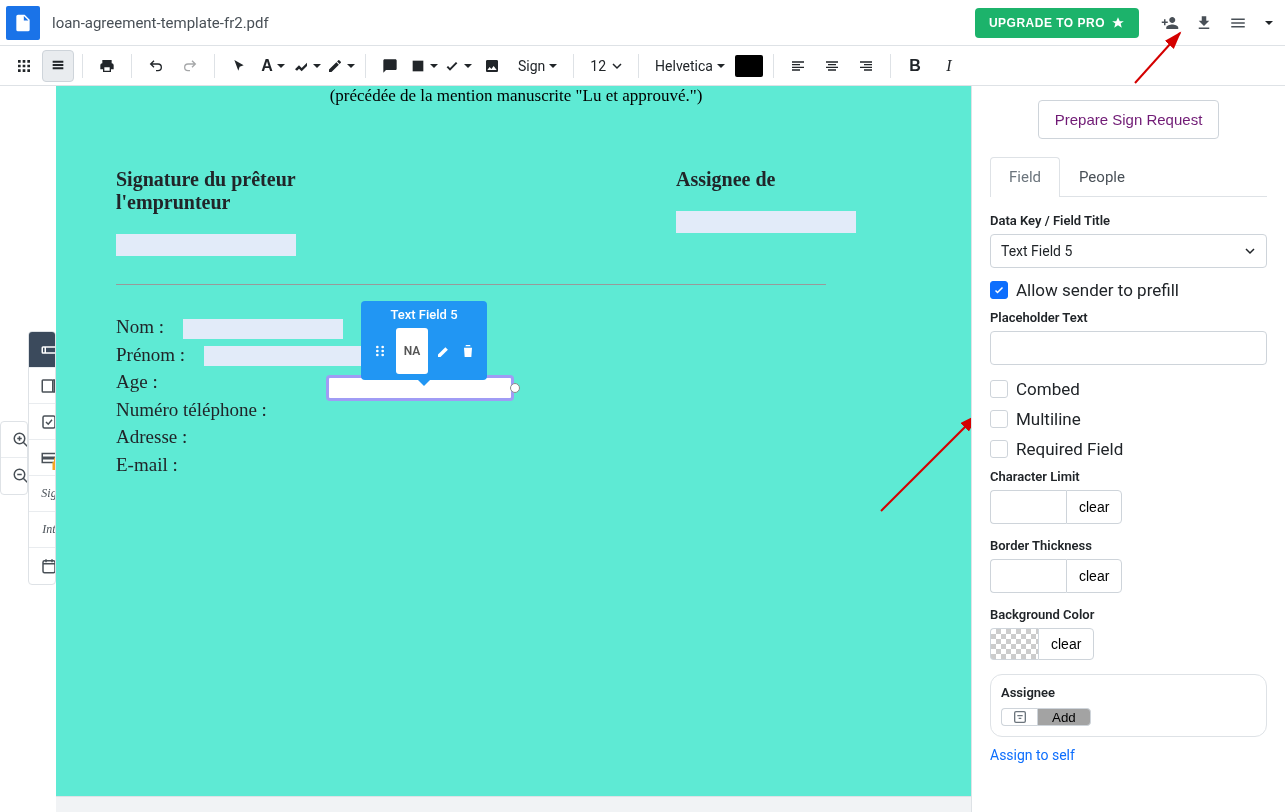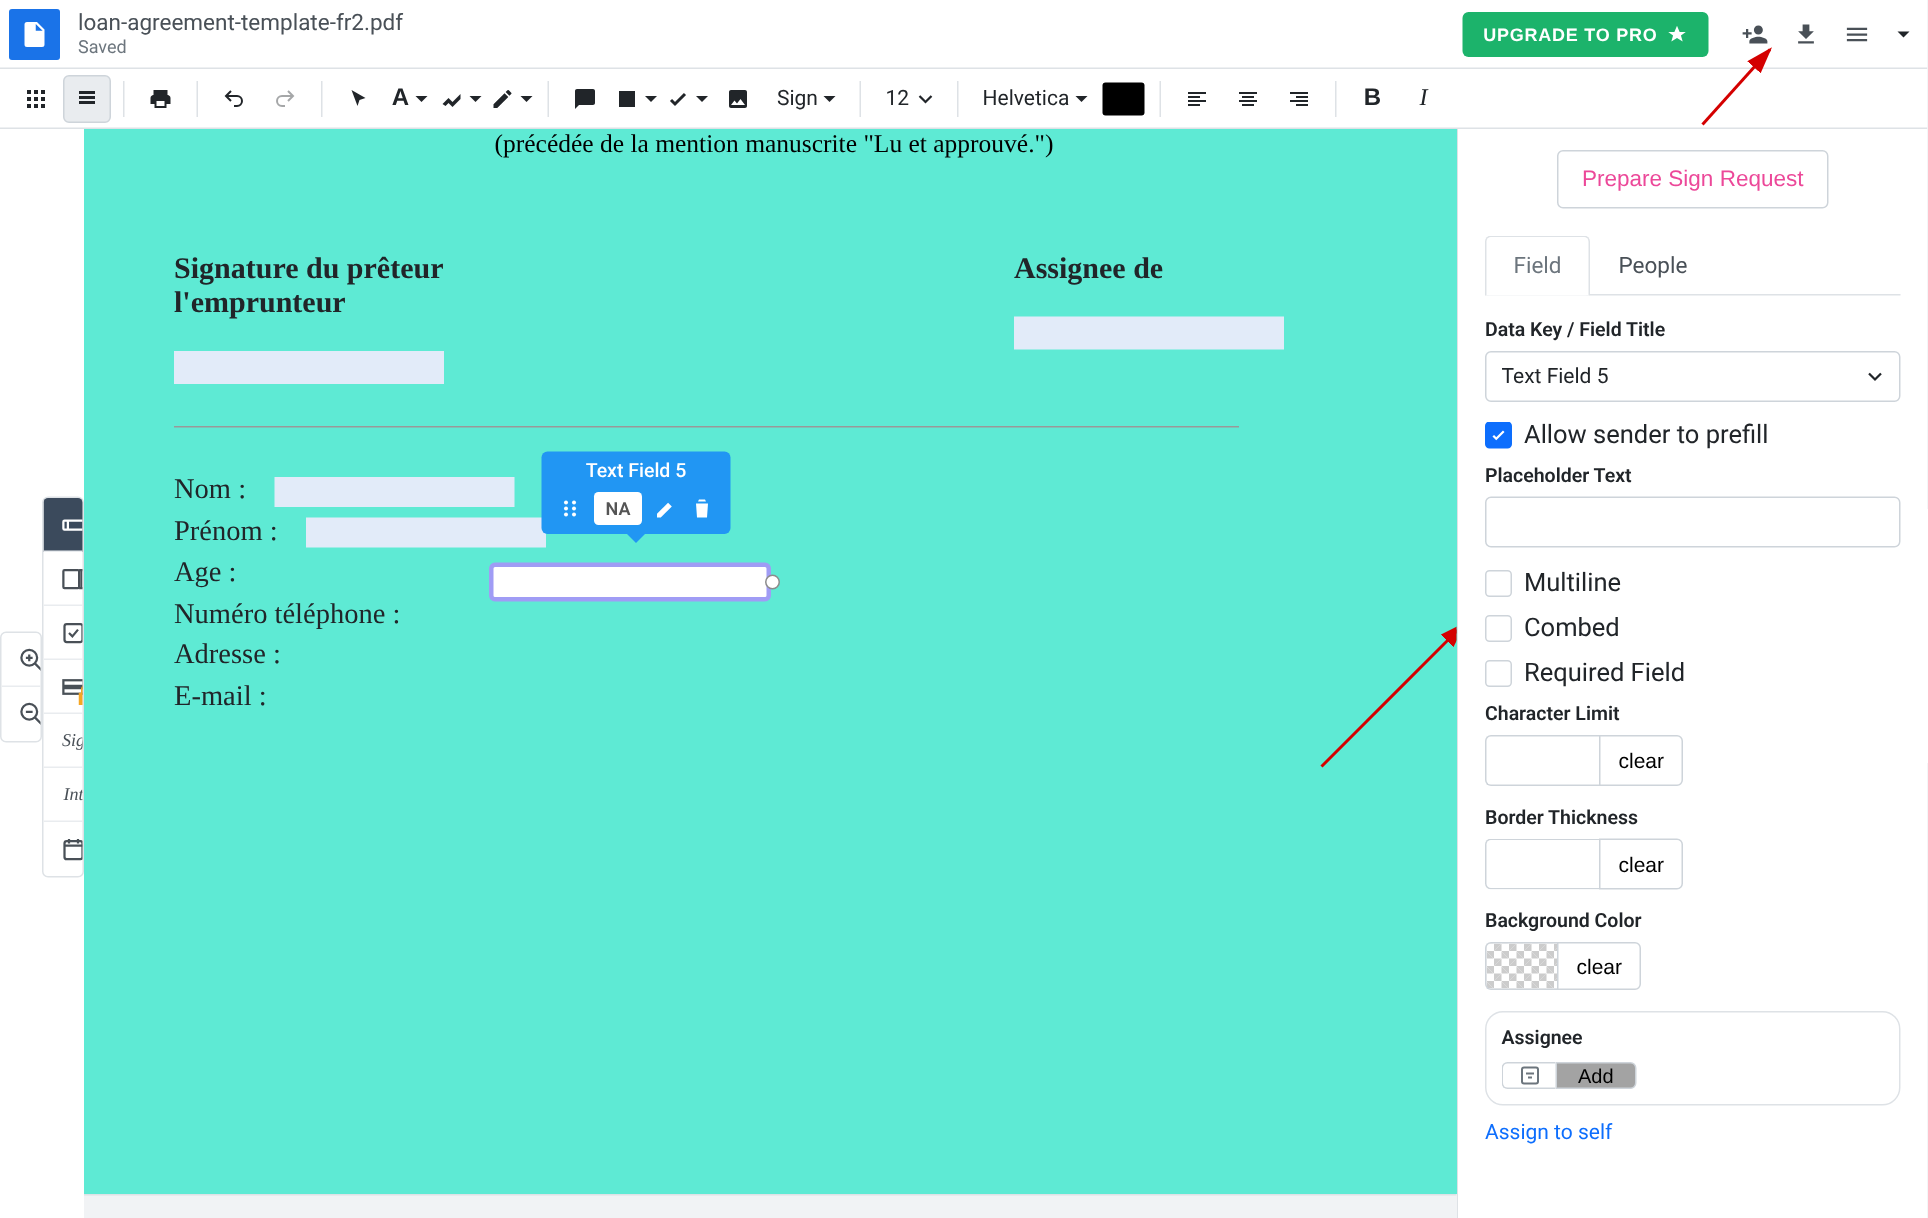--- a/index.html
+++ b/index.html
@@ -47,27 +47,27 @@
 .sig-field { width: 180px; height: 22px; background: #e2ebf9; margin-top: 20px; }
 .hr { border: none; border-top: 1px solid #999; margin: 28px 0; width: 710px; }
 .form-labels { font-family: "Times New Roman", serif; font-size: 19px; line-height: 1.45; margin-top: 14px; }
 .inline-field { display: inline-block; background: #e2ebf9; height: 20px; vertical-align: middle; }
 .active-field-wrapper { position: absolute; }
 .active-field { width: 188px; height: 26px; border: 3px solid #a09cf5; border-radius: 4px; background: #fff; outline: none; padding: 0 4px; font-size: 17px; font-family: "Times New Roman", serif; }
 .field-handle { position: absolute; width: 10px; height: 10px; background: #fff; border: 1px solid #8c8c8c; border-radius: 50%; }
 .tooltip { position: absolute; background: #2196f3; color: #fff; border-radius: 4px; padding: 6px 8px; font-size: 13px; display: flex; flex-direction: column; align-items: center; gap: 6px; }
 .tooltip-title { font-weight: 500; font-size: 13px; }
 .tooltip-row { display: flex; align-items: center; gap: 8px; }
-.na-tag { background: #fff; color: #555; padding: 4px 8px; border-radius: 3px; font-size: 12px; font-weight: 600; }
+.na-tag { background: #fff; color: #555; padding: 16px 8px; border-radius: 3px; font-size: 12px; font-weight: 600; }
 .tt-icon { width: 16px; height: 16px; cursor: pointer; }
 .tooltip::after { content: ""; position: absolute; bottom: -6px; left: 50%; transform: translateX(-50%); border: 6px solid transparent; border-top-color: #2196f3; border-bottom: none; }
 
 
 .right-panel { width: 314px; border-left: 1px solid #dee2e6; overflow-y: auto; padding: 14px 18px; position: relative; }
-.prepare-btn { display: block; margin: 0 auto 18px; border: 1px solid #ced4da; background: #fff; padding: 10px 16px; border-radius: 4px; font-size: 15px; color: #ec4899; cursor: pointer; }
+.prepare-btn { display: block; margin: 0 auto 18px; border: 1px solid #ced4da; background: #fff; padding: 10px 16px; border-radius: 4px; font-size: 15px; color: #701a75; cursor: pointer; }
 .tabs { display: flex; border-bottom: 1px solid #dee2e6; margin-bottom: 16px; }
 .tab { padding: 10px 18px; cursor: pointer; border: 1px solid transparent; border-bottom: none; font-size: 15px; color: #495057; }
 .tab.active { border-color: #dee2e6; background: #fff; border-radius: 4px 4px 0 0; margin-bottom: -1px; color: #6c757d; }
 .panel-label { font-size: 13px; font-weight: 600; color: #212529; margin-bottom: 6px; display: block; }
 .panel-select { width: 100%; border: 1px solid #ced4da; border-radius: 4px; padding: 8px 10px; font-size: 14px; display: flex; justify-content: space-between; align-items: center; cursor: pointer; margin-bottom: 12px; }
 .chk-row { display: flex; align-items: center; gap: 8px; margin-bottom: 10px; font-size: 17px; }
 .chk { width: 18px; height: 18px; border: 1px solid #ced4da; border-radius: 3px; cursor: pointer; display: inline-flex; align-items: center; justify-content: center; flex-shrink: 0; }
 .chk.checked { background: #0d6efd; border-color: #0d6efd; }
 .chk.checked svg { width: 12px; height: 12px; stroke: #fff; }
 .panel-input { width: 100%; border: 1px solid #ced4da; border-radius: 4px; padding: 8px; font-size: 14px; margin-bottom: 14px; }
@@ -92,21 +92,20 @@
 <body>
 
 <div class="header">
   <div class="logo">
     <svg viewBox="0 0 24 24" fill="#fff" width="20" height="20">
         <path d="M14 2H6a2 2 0 0 0-2 2v16a2 2 0 0 0 2 2h12a2 2 0 0 0 2-2V8l-6-6zM13 9V3.5L18.5 9H13z"></path>
       </svg>
   </div>
   <div class="title-block">
     <div class="title">loan-agreement-template-fr2.pdf</div>
-    <div class="status">Saved</div>
   </div>
   <button class="upgrade-btn">
     <span>UPGRADE TO PRO</span>
     <svg viewBox="0 0 24 24" width="14" height="14" fill="#fff">
         <path d="M12 2l3 7h7l-5.5 4 2 7L12 16l-6.5 4 2-7L2 9h7z"></path>
       </svg>
   </button>
   <span class="hdr-icon">
     <svg viewBox="0 0 24 24" fill="currentColor">
         <path d="M15 12c2.21 0 4-1.79 4-4s-1.79-4-4-4-4 1.79-4 4 1.79 4 4 4zm-9-2V7H4v3H1v2h3v3h2v-3h3v-2H6zm9 4c-2.67 0-8 1.34-8 4v2h16v-2c0-2.66-5.33-4-8-4z"></path>
@@ -379,25 +378,25 @@
           </svg>
         </span>
       <span>Allow sender to prefill</span>
     </div>
 
     <label class="panel-label">Placeholder Text</label>
     <input class="panel-input" style="">
 
     <div class="chk-row">
         <span class="chk"></span>
-        <span>Multiline</span>
+        <span>Combed</span>
       </div>
     <div class="chk-row">
         <span class="chk"></span>
-        <span>Combed</span>
+        <span>Multiline</span>
       </div>
     <div class="chk-row">
         <span class="chk"></span>
         <span>Required Field</span>
       </div>
 
     <label class="panel-label">Character Limit</label>
     <div class="input-group">
       <input style="">
       <button>clear</button>

